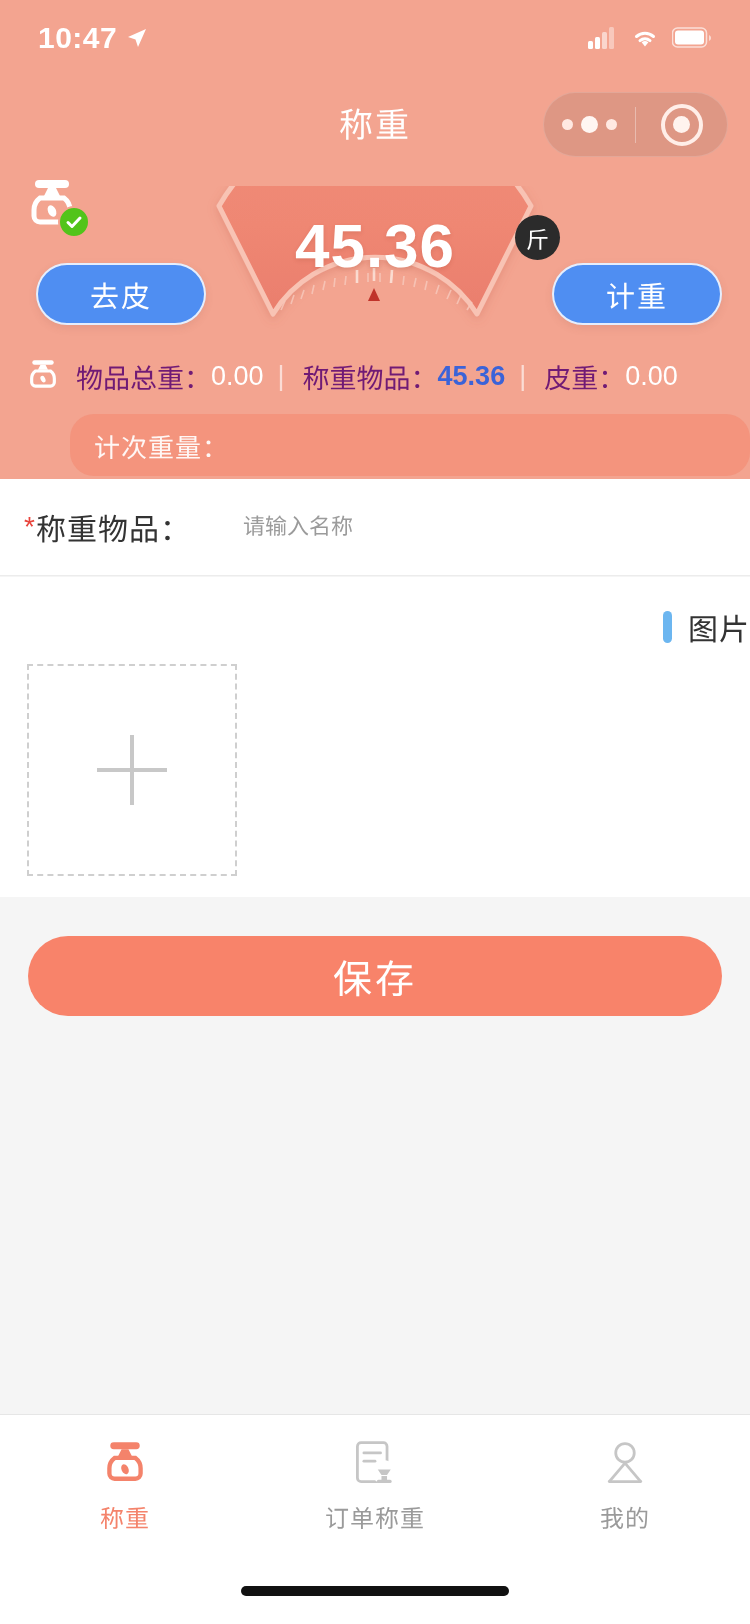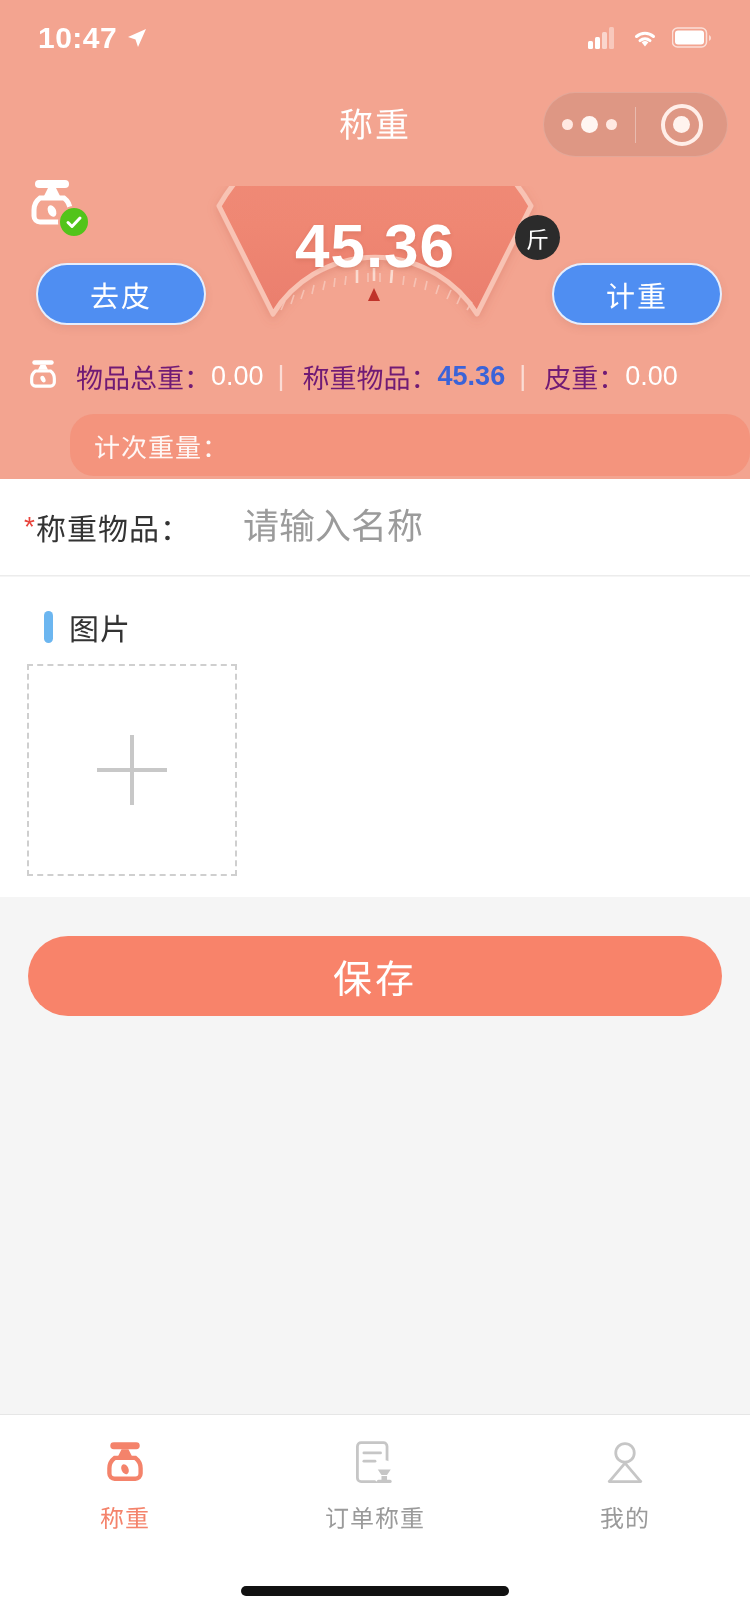--- a/index.html
+++ b/index.html
@@ -111,30 +111,30 @@
   
   .form-row {
     position:absolute; top:479px; left:0; width:750px; height:97px;
     background:#ffffff; display:flex; align-items:center; padding:0 24px;
     border-bottom:1px solid #ececec;
   }
   .req-star { color:#e8443c; font-size:28px; margin-right:1px; }
   .form-label { color:#333333; font-size:30px; letter-spacing:1px; }
   .form-input {
     margin-left:52px; flex:1; border:none; outline:none; background:transparent;
-    font-family:inherit; font-size:36px; color:#333333;
+    font-family:inherit; font-size:22px; color:#333333;
   }
   .form-input::placeholder { color:#9b9b9b; }
 
   
   .img-section {
     position:absolute; top:577px; left:0; width:750px; height:320px;
     background:#ffffff;
   }
-  .sec-head { display:flex; align-items:center; padding:28px 0 0 44px; }
+  .sec-head { display:flex; align-items:center; padding:28px 0 0 44px;justify-content:flex-end; }
   .sec-bar { width:9px; height:32px; border-radius:5px; background:#6cb6f0; margin-right:16px; }
   .sec-title { color:#333333; font-size:30px; letter-spacing:1px; }
   .upload-box {
     position:absolute; left:27px; top:87px; width:210px; height:212px;
     border:2px dashed #cfcfcf; background:#ffffff;
     display:flex; align-items:center; justify-content:center;
   }
   .plus { position:relative; width:70px; height:70px; }
   .plus::before, .plus::after {
     content:""; position:absolute; background:#c8c8c8;

